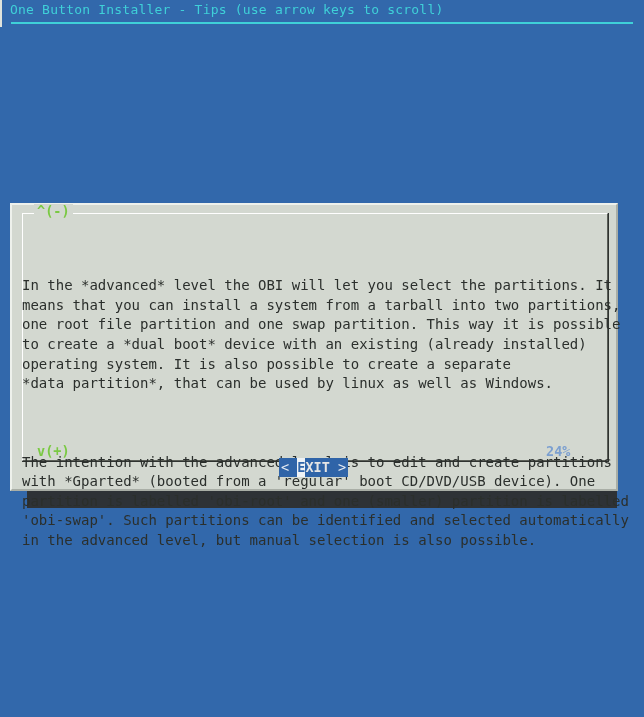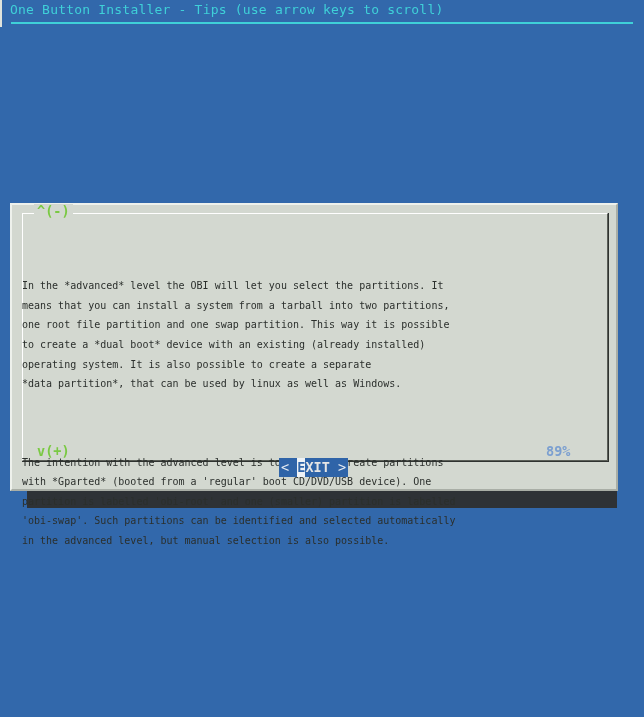--- a/index.html
+++ b/index.html
@@ -126,21 +126,21 @@
     white-space: pre;
     font-weight: bold;
   }
 
   
   #body-text {
     position: absolute;
     left: 22px;
     top: 237px;
     width: 580px;
-    font-size: 10px;
+    font-size: 14px;
     line-height: 19.6px;
     color: #2b2f2c;
     white-space: pre;
   }
   #body-text .para + .para { margin-top: 19.6px; }
 
   
   #exit-button {
     position: absolute;
     left: 279px;
@@ -176,21 +176,21 @@
 </div>
 
 <div id="dialog-shadow"></div>
 
 <div id="dialog">
   <div id="text-frame"></div>
 </div>
 
 <div id="scroll-up" class="scroll-marker">^(-)</div>
 <div id="scroll-down" class="scroll-marker">v(+)</div>
-<div id="percent">89%</div>
+<div id="percent">24%</div>
 
 <div id="body-text">
   <div class="para">In the *advanced* level the OBI will let you select the partitions. It
 means that you can install a system from a tarball into two partitions,
 one root file partition and one swap partition. This way it is possible
 to create a *dual boot* device with an existing (already installed)
 operating system. It is also possible to create a separate
 *data partition*, that can be used by linux as well as Windows.</div>
   <div class="para">The intention with the advanced level is to edit and create partitions
 with *Gparted* (booted from a 'regular' boot CD/DVD/USB device). One

